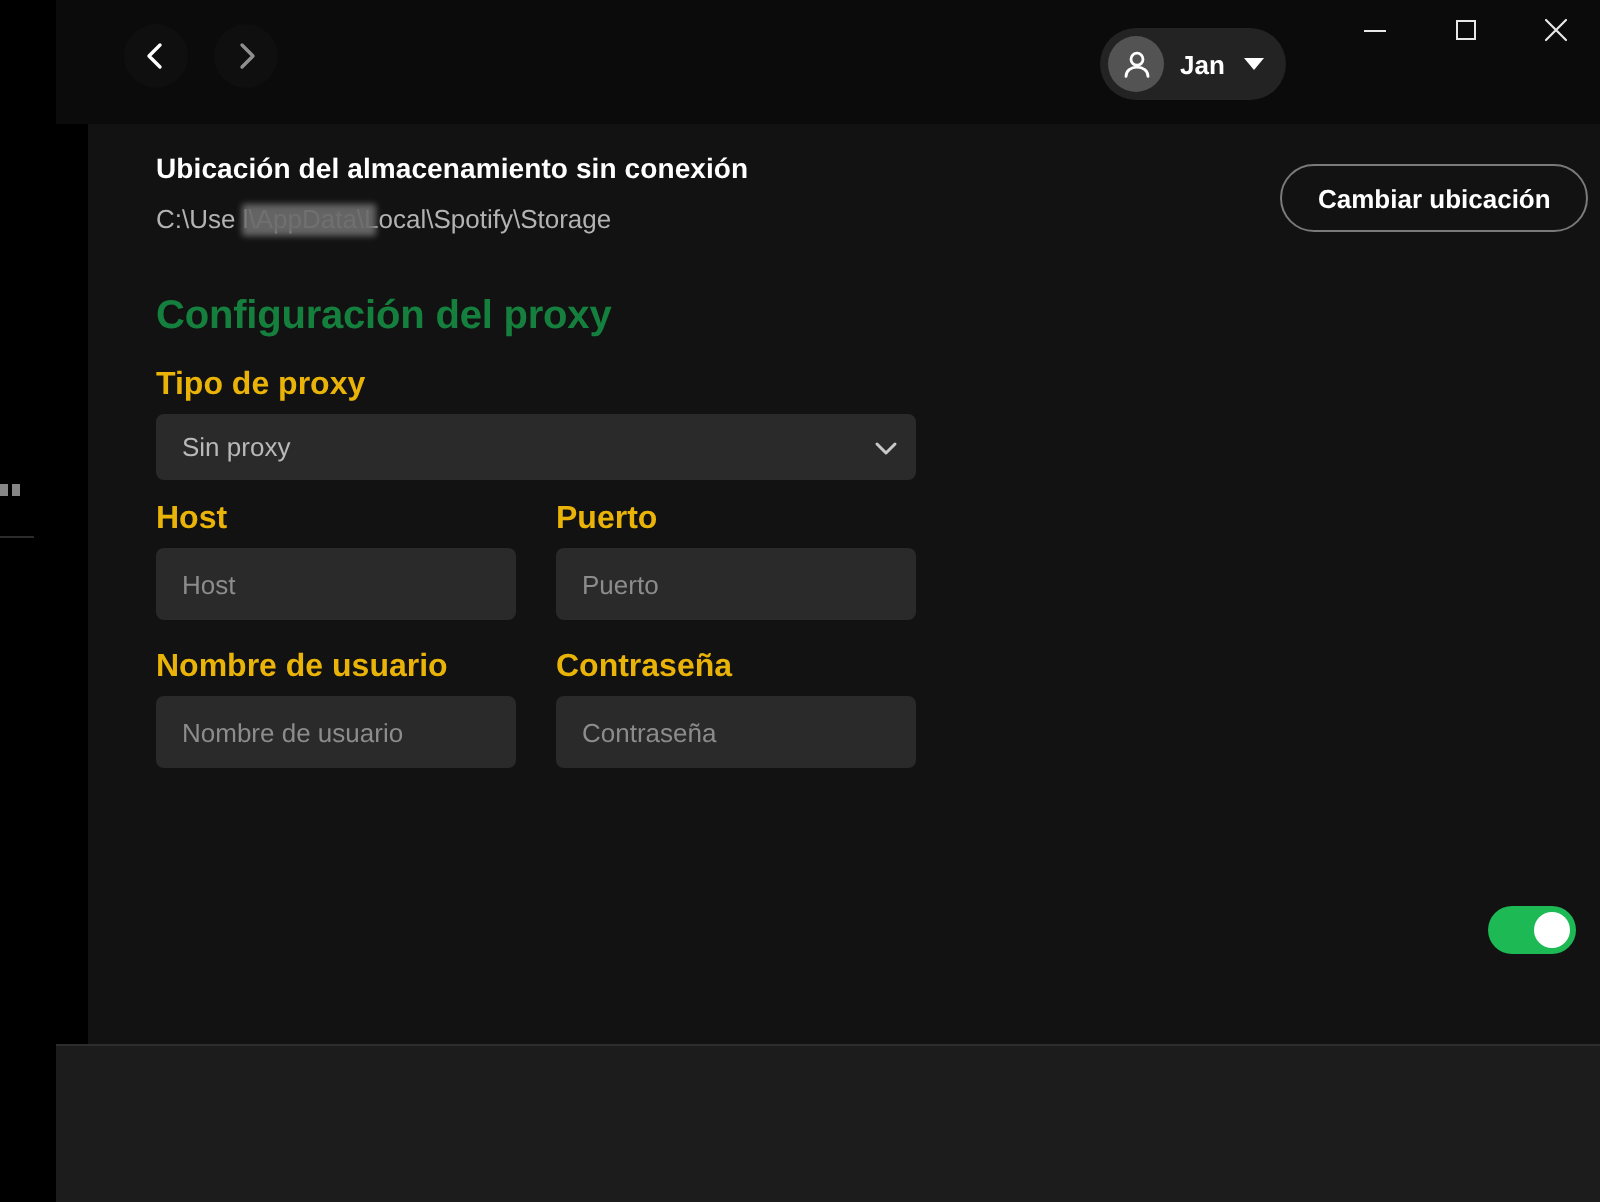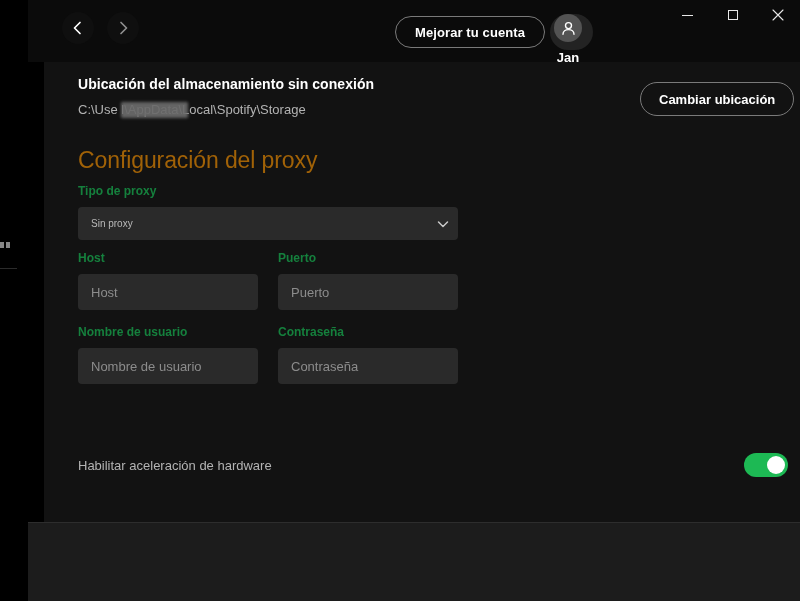--- a/index.html
+++ b/index.html
@@ -95,21 +95,20 @@
     position: absolute;
     left: 522px; top: 14px;
     height: 36px;
     padding: 0 11px 0 4px;
     border-radius: 18px;
     background: #232323;
     display: flex;
     align-items: center;
     gap: 8px;
     cursor: pointer;
-    flex-direction: column;
   }
   .avatar {
     width: 28px; height: 28px;
     border-radius: 50%;
     background: #535353;
     display: flex;
     align-items: center;
     justify-content: center;
     flex: none;
   }
@@ -208,50 +207,50 @@
     white-space: nowrap;
     display: flex;
     align-items: center;
     cursor: pointer;
     font-family: "Liberation Sans", sans-serif;
   }
 
   .section-heading {
     position: absolute;
     left: 34px;
-    color: #a16207;
-    font-size: 23px;
-    font-weight: 400;
+    color: #15803d;
+    font-size: 20px;
+    font-weight: 700;
     letter-spacing: -.1px;
   }
   .heading-proxy { top: 85px; }
   .heading-compat { top: 359px; }
 
   .field-label {
     position: absolute;
-    color: #15803d;
-    font-size: 12px;
+    color: #eab308;
+    font-size: 16px;
     font-weight: 700;
   }
 
   .fl-proxytype { left: 34px; top: 122px; }
   .fl-host      { left: 34px; top: 189px; }
   .fl-port      { left: 234px; top: 189px; }
   .fl-user      { left: 34px; top: 263px; }
   .fl-pass      { left: 234px; top: 263px; }
 
   .proxy-select {
     position: absolute;
     left: 34px; top: 145px;
     width: 380px; height: 33px;
     background: #2a2a2a;
     border: none;
     border-radius: 4px;
     color: #b9b9b9;
-    font-size: 10px;
+    font-size: 13px;
     font-family: "Liberation Sans", sans-serif;
     padding: 0 30px 0 13px;
     appearance: none;
     -webkit-appearance: none;
     cursor: pointer;
   }
   .select-chevron {
     position: absolute;
     left: 392px; top: 155px;
     pointer-events: none;
@@ -354,21 +353,20 @@
     </div>
 
     <div class="nav-btn nav-fwd">
       <span>
         <svg width="16" height="16" viewBox="0 0 16 16" fill="none">
           <path d="M6 2.5L11.5 8L6 13.5" stroke="#8f8f8f" stroke-width="1.7" stroke-linecap="round" stroke-linejoin="round"></path>
         </svg>
       </span>
     </div>
 
-    <button class="upgrade-btn">Mejorar tu cuenta</button>
 
     <div class="profile-chip">
       <span class="avatar">
         <svg width="17" height="17" viewBox="0 0 17 17" fill="none">
           <circle cx="8.5" cy="5.6" r="3" stroke="#ffffff" stroke-width="1.4"></circle>
           <path d="M3 14.2c0-2.9 2.5-4.6 5.5-4.6s5.5 1.7 5.5 4.6" stroke="#ffffff" stroke-width="1.4" stroke-linecap="round"></path>
         </svg>
       </span>
       <span class="profile-name">Jan</span>
       <span class="caret-down"></span>
@@ -422,21 +420,20 @@
     <div class="field-label fl-port">Puerto</div>
     <input class="text-input in-port" type="text" placeholder="Puerto" style="">
 
     <div class="field-label fl-user">Nombre de usuario</div>
     <input class="text-input in-user" type="text" placeholder="Nombre de usuario" style="">
 
     <div class="field-label fl-pass">Contraseña</div>
     <input class="text-input in-pass" type="password" placeholder="Contraseña" style="">
 
 
-    <div class="compat-row-label">Habilitar aceleración de hardware</div>
 
     <button class="toggle">
       <span class="knob"></span>
     </button>
 
     <div class="scrollbar-track">
       <div class="scrollbar-thumb"></div>
     </div>
   </div>
 

